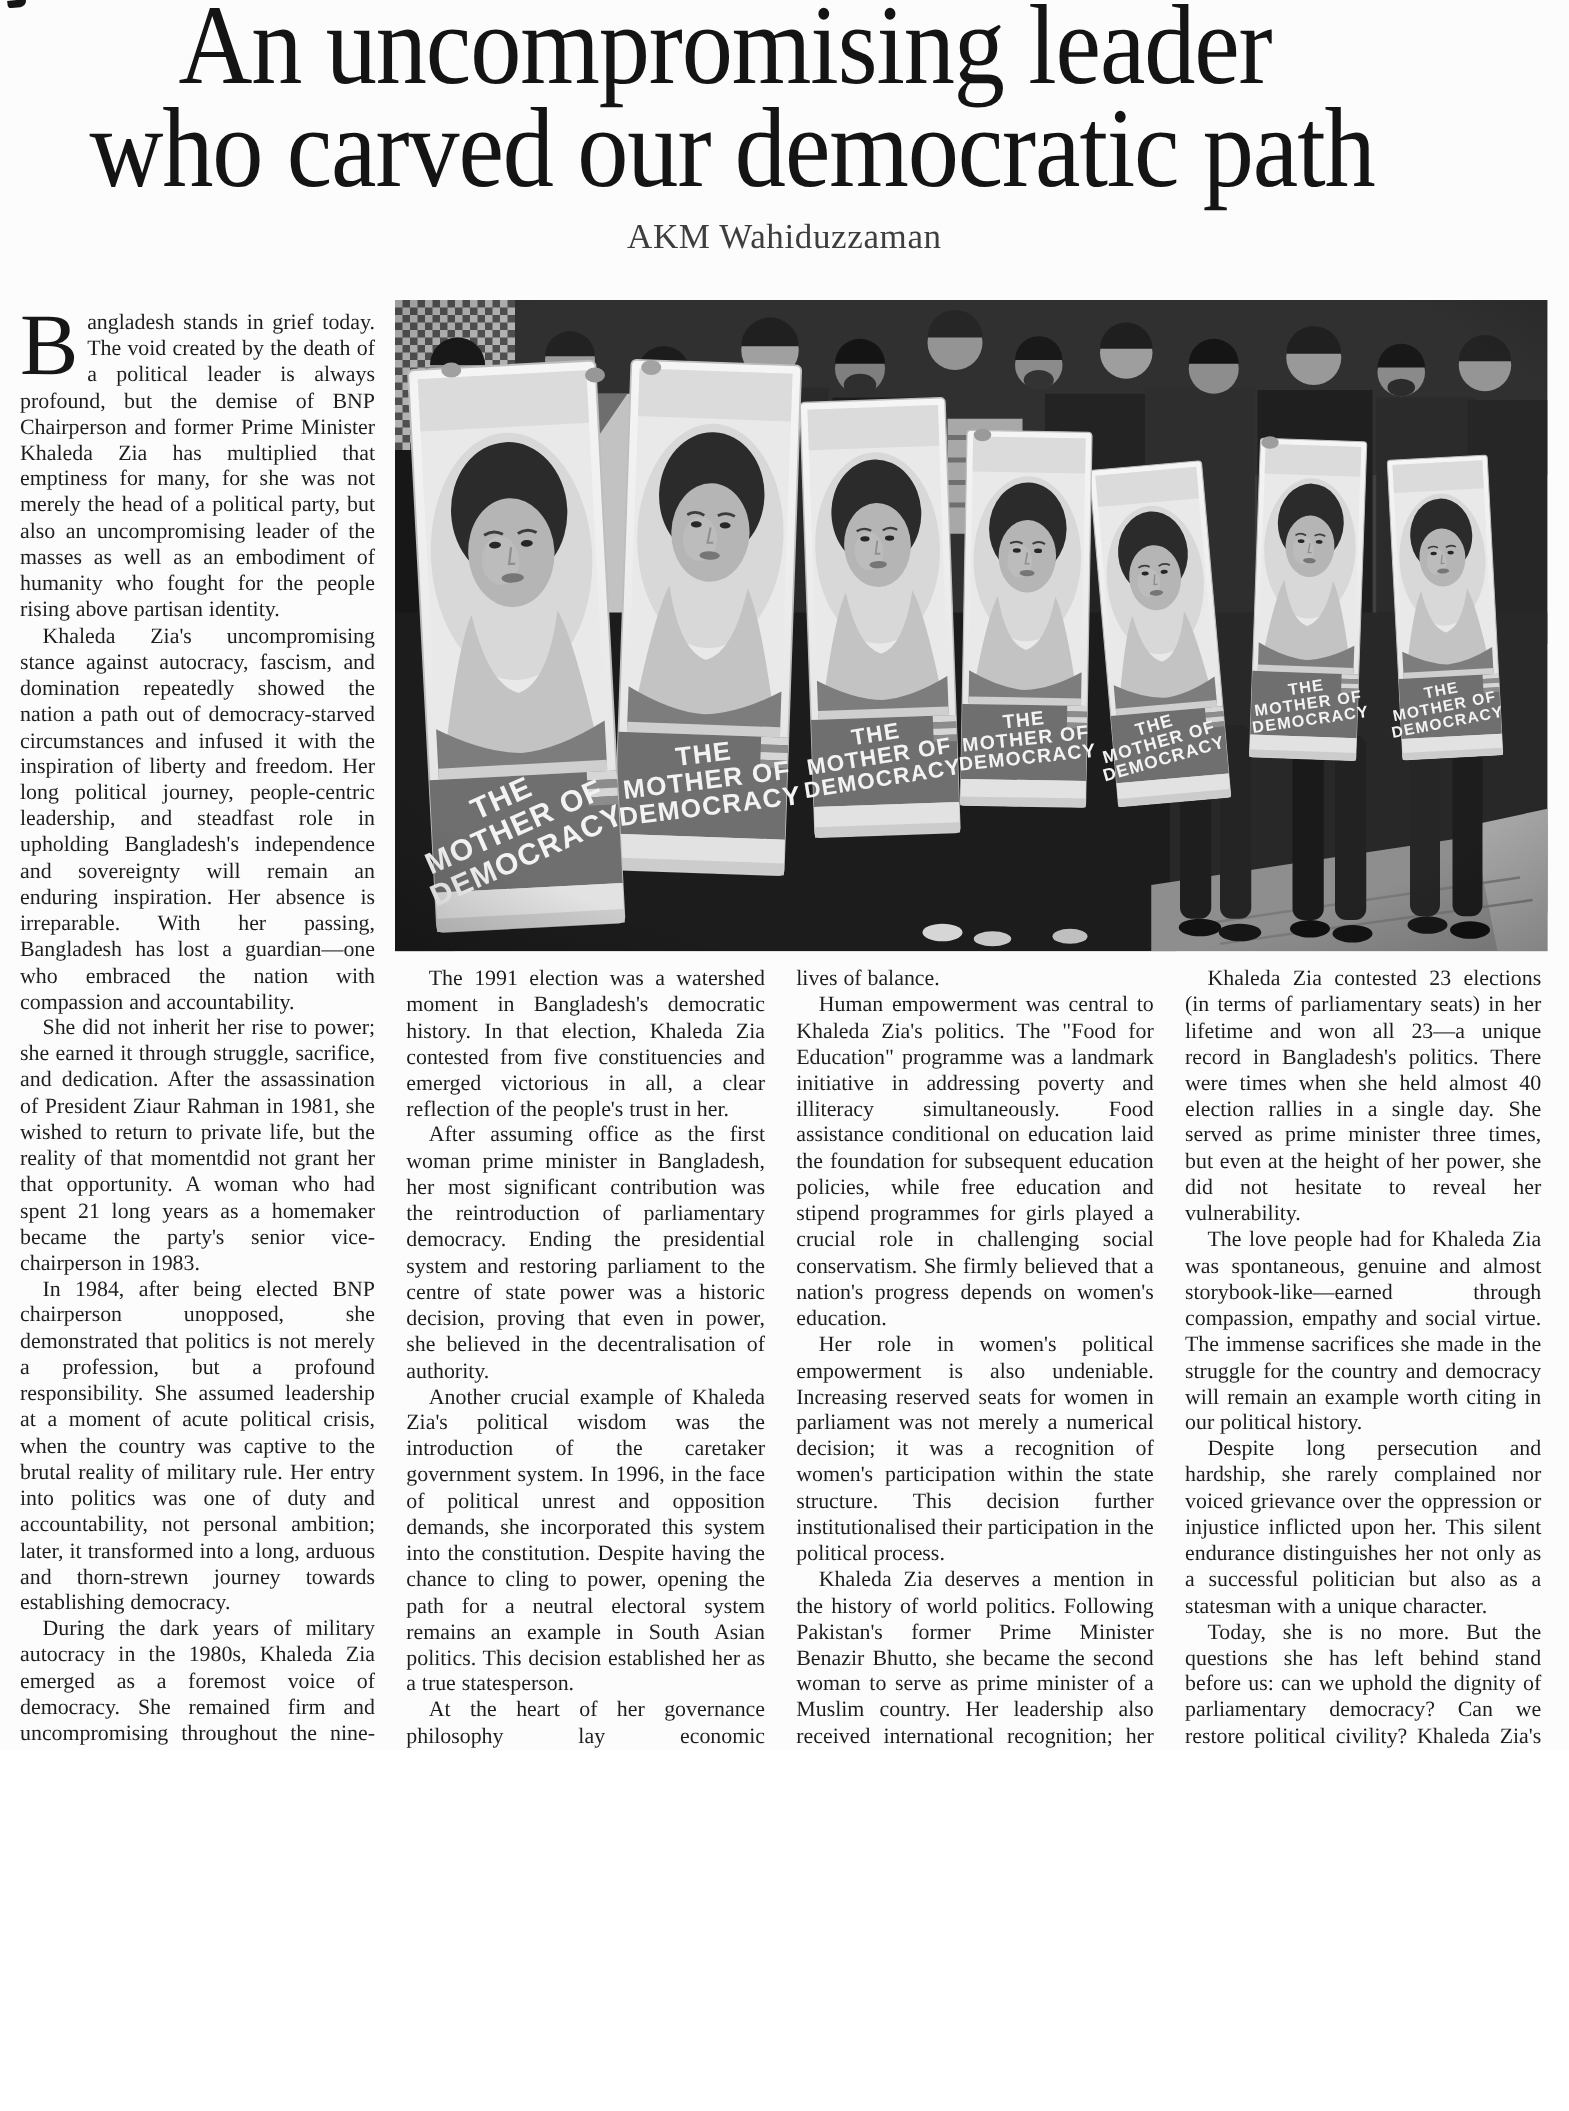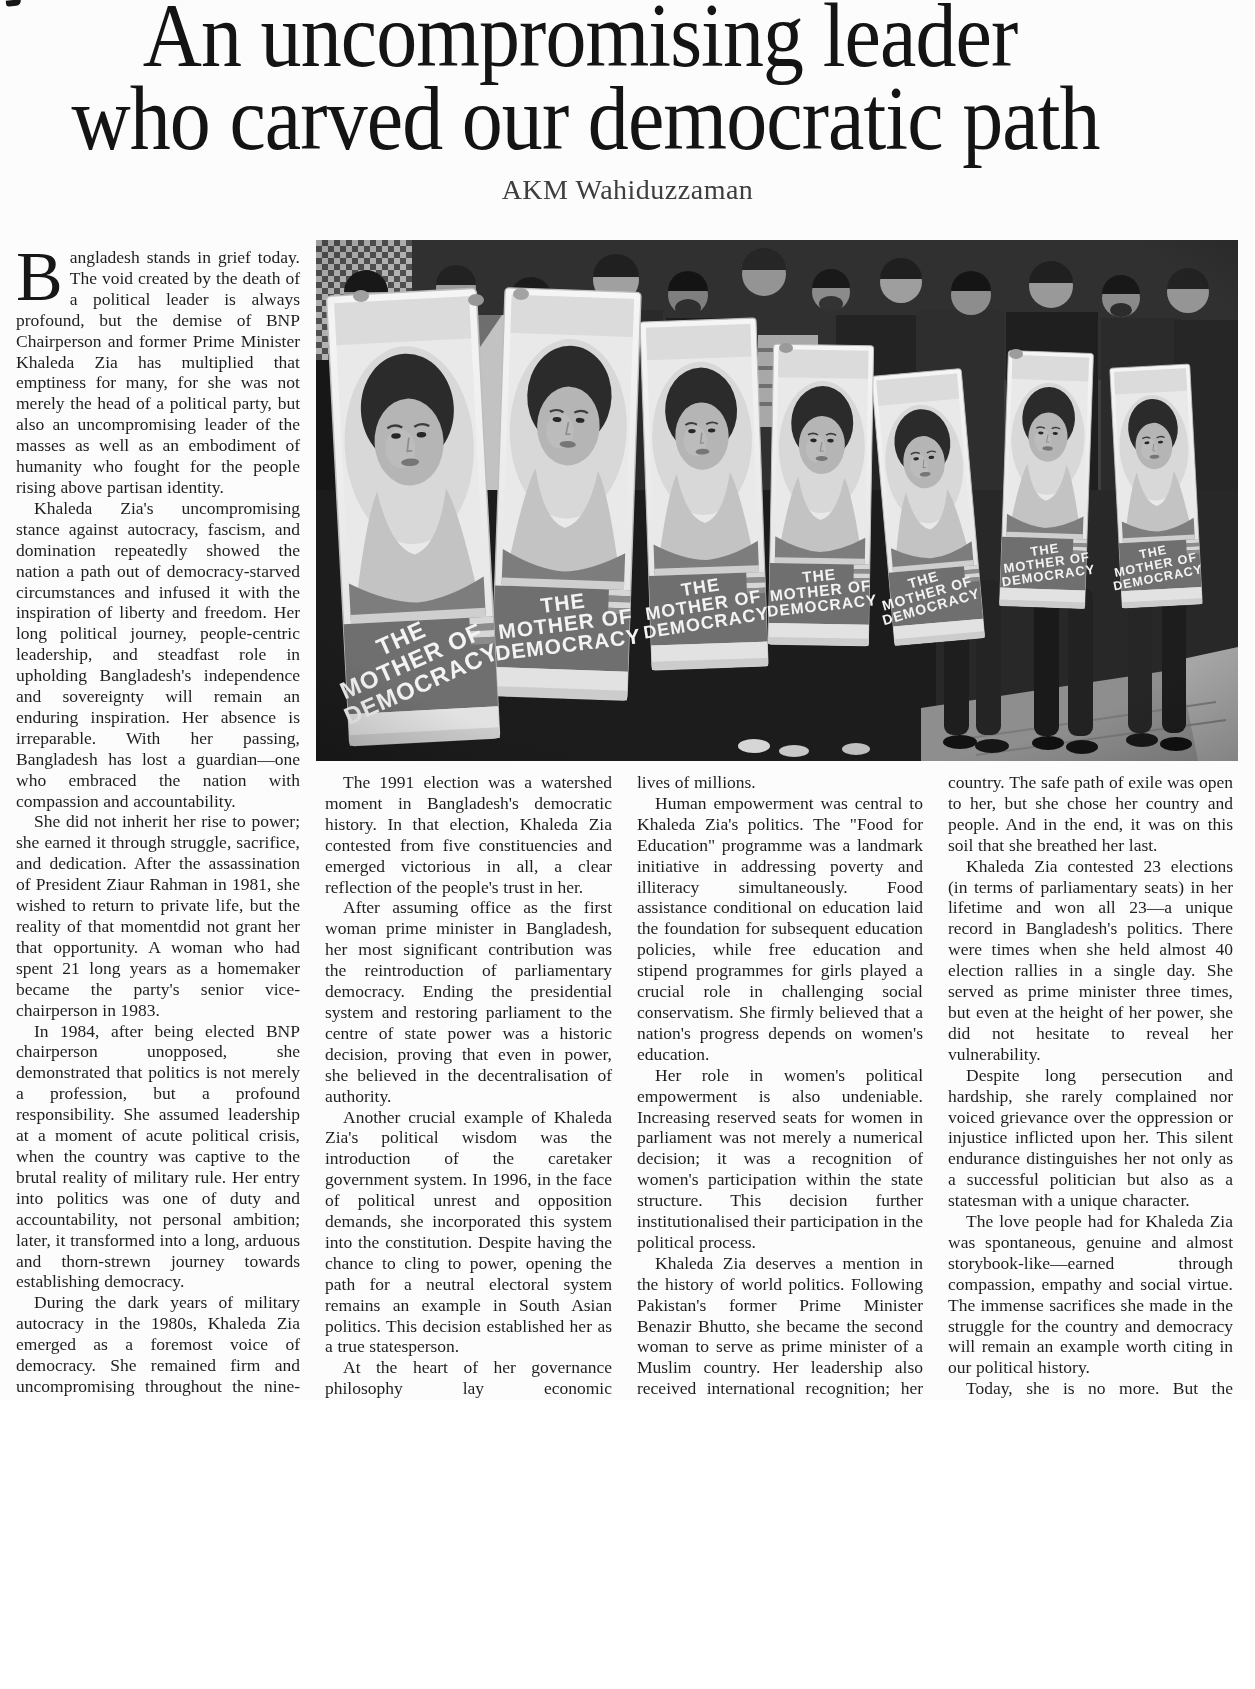--- a/index.html
+++ b/index.html
@@ -256,28 +256,27 @@
       <p>In 1984, after being elected BNP chairperson unopposed, she demonstrated that politics is not merely a profession, but a profound responsibility. She assumed leadership at a moment of acute political crisis, when the country was captive to the brutal reality of military rule. Her entry into politics was one of duty and accountability, not personal ambition; later, it transformed into a long, arduous and thorn-strewn journey towards establishing democracy.</p>
       <p class="lastjust">During the dark years of military autocracy in the 1980s, Khaleda Zia emerged as a foremost voice of democracy. She remained firm and uncompromising throughout the nine-year movement against HM Ershad's rule. Her decision not to participate in elections under that autocratic regime in 1986 was politically risky but morally significant. She did not compromise in exchange for</p>
     </div>
   <div class="col" id="col2">
       <p>The 1991 election was a watershed moment in Bangladesh's democratic history. In that election, Khaleda Zia contested from five constituencies and emerged victorious in all, a clear reflection of the people's trust in her.</p>
       <p>After assuming office as the first woman prime minister in Bangladesh, her most significant contribution was the reintroduction of parliamentary democracy. Ending the presidential system and restoring parliament to the centre of state power was a historic decision, proving that even in power, she believed in the decentralisation of authority.</p>
       <p>Another crucial example of Khaleda Zia's political wisdom was the introduction of the caretaker government system. In 1996, in the face of political unrest and opposition demands, she incorporated this system into the constitution. Despite having the chance to cling to power, opening the path for a neutral electoral system remains an example in South Asian politics. This decision established her as a true statesperson.</p>
       <p class="lastjust">At the heart of her governance philosophy lay economic democratisation. The introduction of VAT, capital market reforms and the establishment of the Privatisation Board were aimed at freeing the economy from elite control. Alongside market-oriented reforms, she sought to maintain social balance. The expansion of the ready-made garments industry and the establishment of the Ministry of Expatriates' Welfare during her regime brought tangible change to the</p>
     </div>
   <div class="col" id="col3">
-      <p class="flush">lives of millions.</p>
+      <p class="flush">lives of balance.</p>
       <p>Human empowerment was central to Khaleda Zia's politics. The "Food for Education" programme was a landmark initiative in addressing poverty and illiteracy simultaneously. Food assistance conditional on education laid the foundation for subsequent education policies, while free education and stipend programmes for girls played a crucial role in challenging social conservatism. She firmly believed that a nation's progress depends on women's education.</p>
       <p>Her role in women's political empowerment is also undeniable. Increasing reserved seats for women in parliament was not merely a numerical decision; it was a recognition of women's participation within the state structure. This decision further institutionalised their participation in the political process.</p>
       <p>Khaleda Zia deserves a mention in the history of world politics. Following Pakistan's former Prime Minister Benazir Bhutto, she became the second woman to serve as prime minister of a Muslim country. Her leadership also received international recognition; her inclusion among the world's influential women reflected that acknowledgment. In a 1993 report in The New York Times, Khaleda Zia was praised for her contribution to women's empowerment in Muslim-majority countries. Later, she was listed multiple times among Forbes magazine's World's 100 Most Powerful Women.</p>
       <p>Khaleda Zia's funeral</p>
     </div>
   <div class="col" id="col4">
-      <p class="flush">country. The safe path of exile was open to her, but she chose her country and people. And in the end, it was on this soil that she breathed her last.</p>
       <p>Khaleda Zia contested 23 elections (in terms of parliamentary seats) in her lifetime and won all 23—a unique record in Bangladesh's politics. There were times when she held almost 40 election rallies in a single day. She served as prime minister three times, but even at the height of her power, she did not hesitate to reveal her vulnerability.</p>
+      <p>The love people had for Khaleda Zia was spontaneous, genuine and almost storybook-like—earned through compassion, empathy and social virtue. The immense sacrifices she made in the struggle for the country and democracy will remain an example worth citing in our political history.</p>
       <p>Despite long persecution and hardship, she rarely complained nor voiced grievance over the oppression or injustice inflicted upon her. This silent endurance distinguishes her not only as a successful politician but also as a statesman with a unique character.</p>
-      <p>The love people had for Khaleda Zia was spontaneous, genuine and almost storybook-like—earned through compassion, empathy and social virtue. The immense sacrifices she made in the struggle for the country and democracy will remain an example worth citing in our political history.</p>
       <p>Today, she is no more. But the questions she has left behind stand before us: can we uphold the dignity of parliamentary democracy? Can we restore political civility? Khaleda Zia's life teaches us that democracy is not a gift; it must be achieved through struggle and sustained through morality and accountability. She has now departed, but in the history of Bangladesh's democracy, she will remain one of its brightest stars.</p>
       <p>AKM Wahiduzzaman is information and technology affairs secretary.</p>
     </div>
 
 </div>
 
 </body></html>

